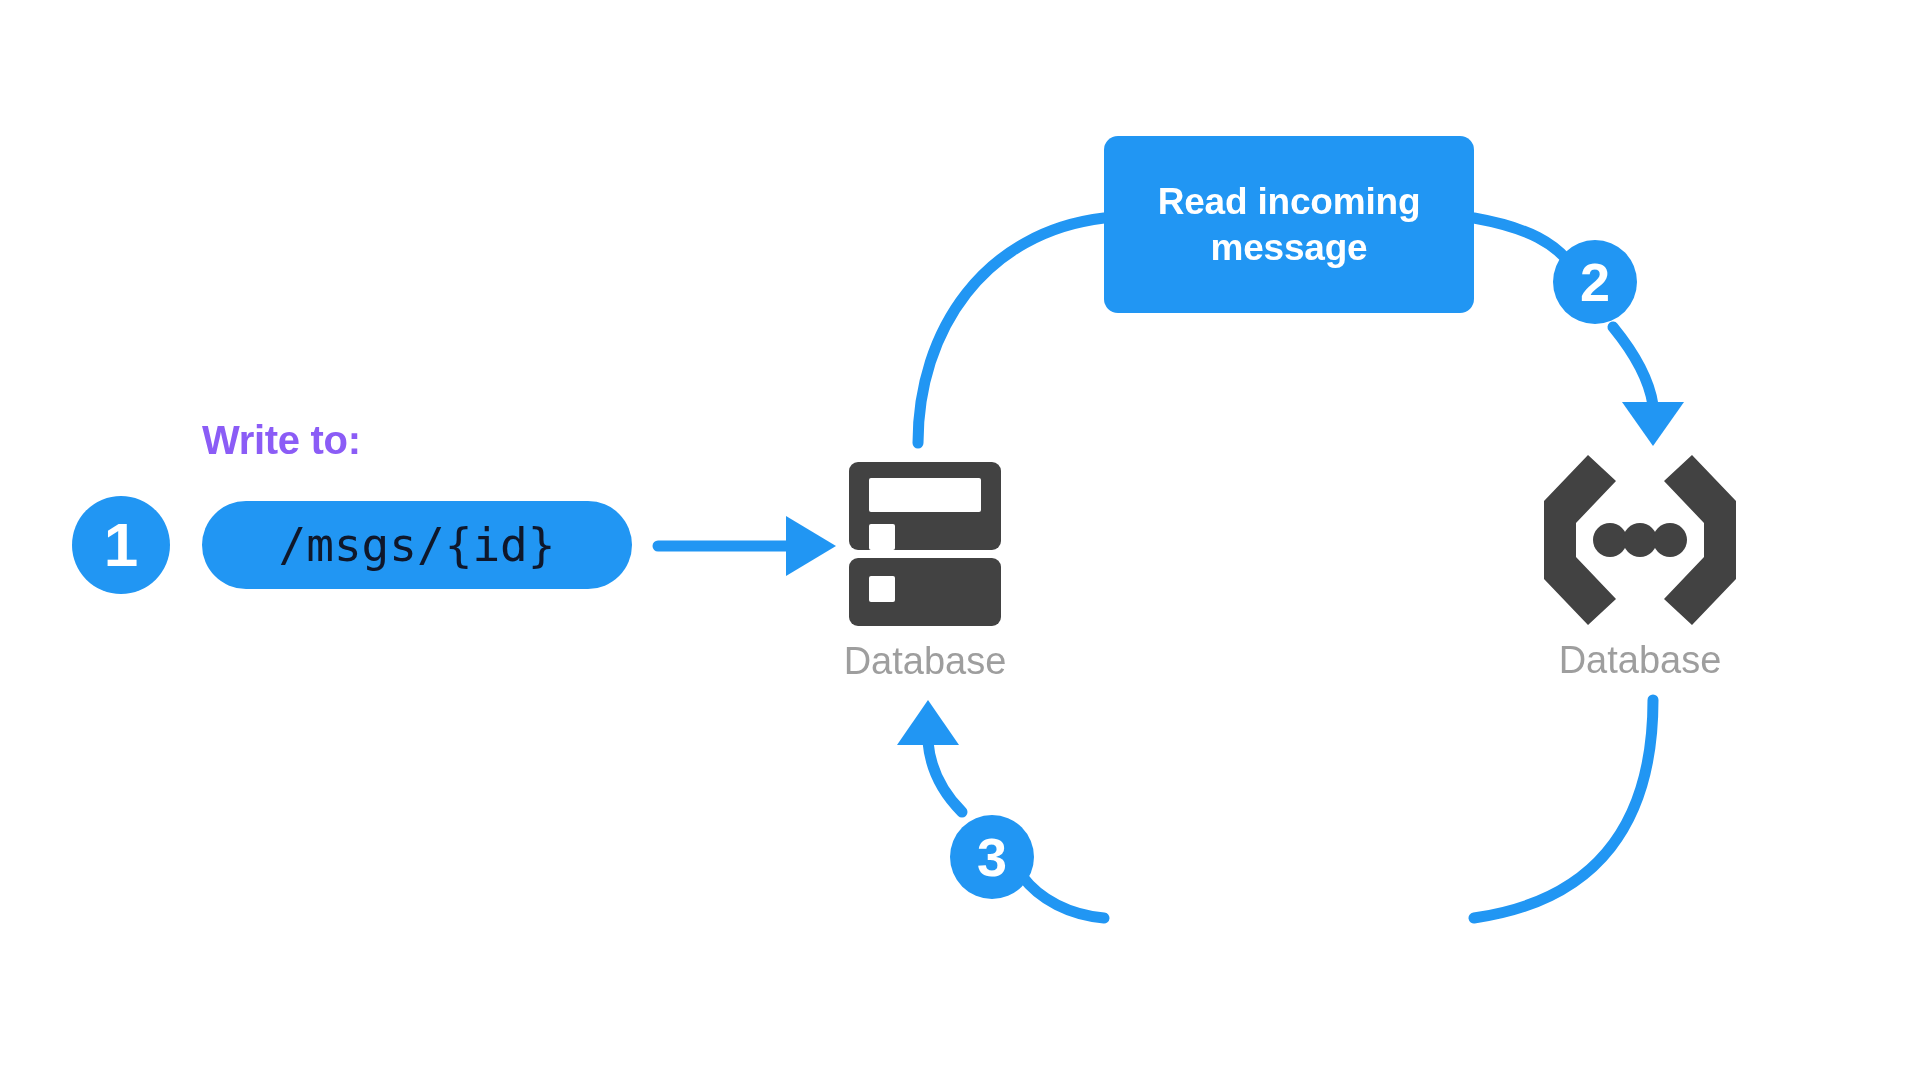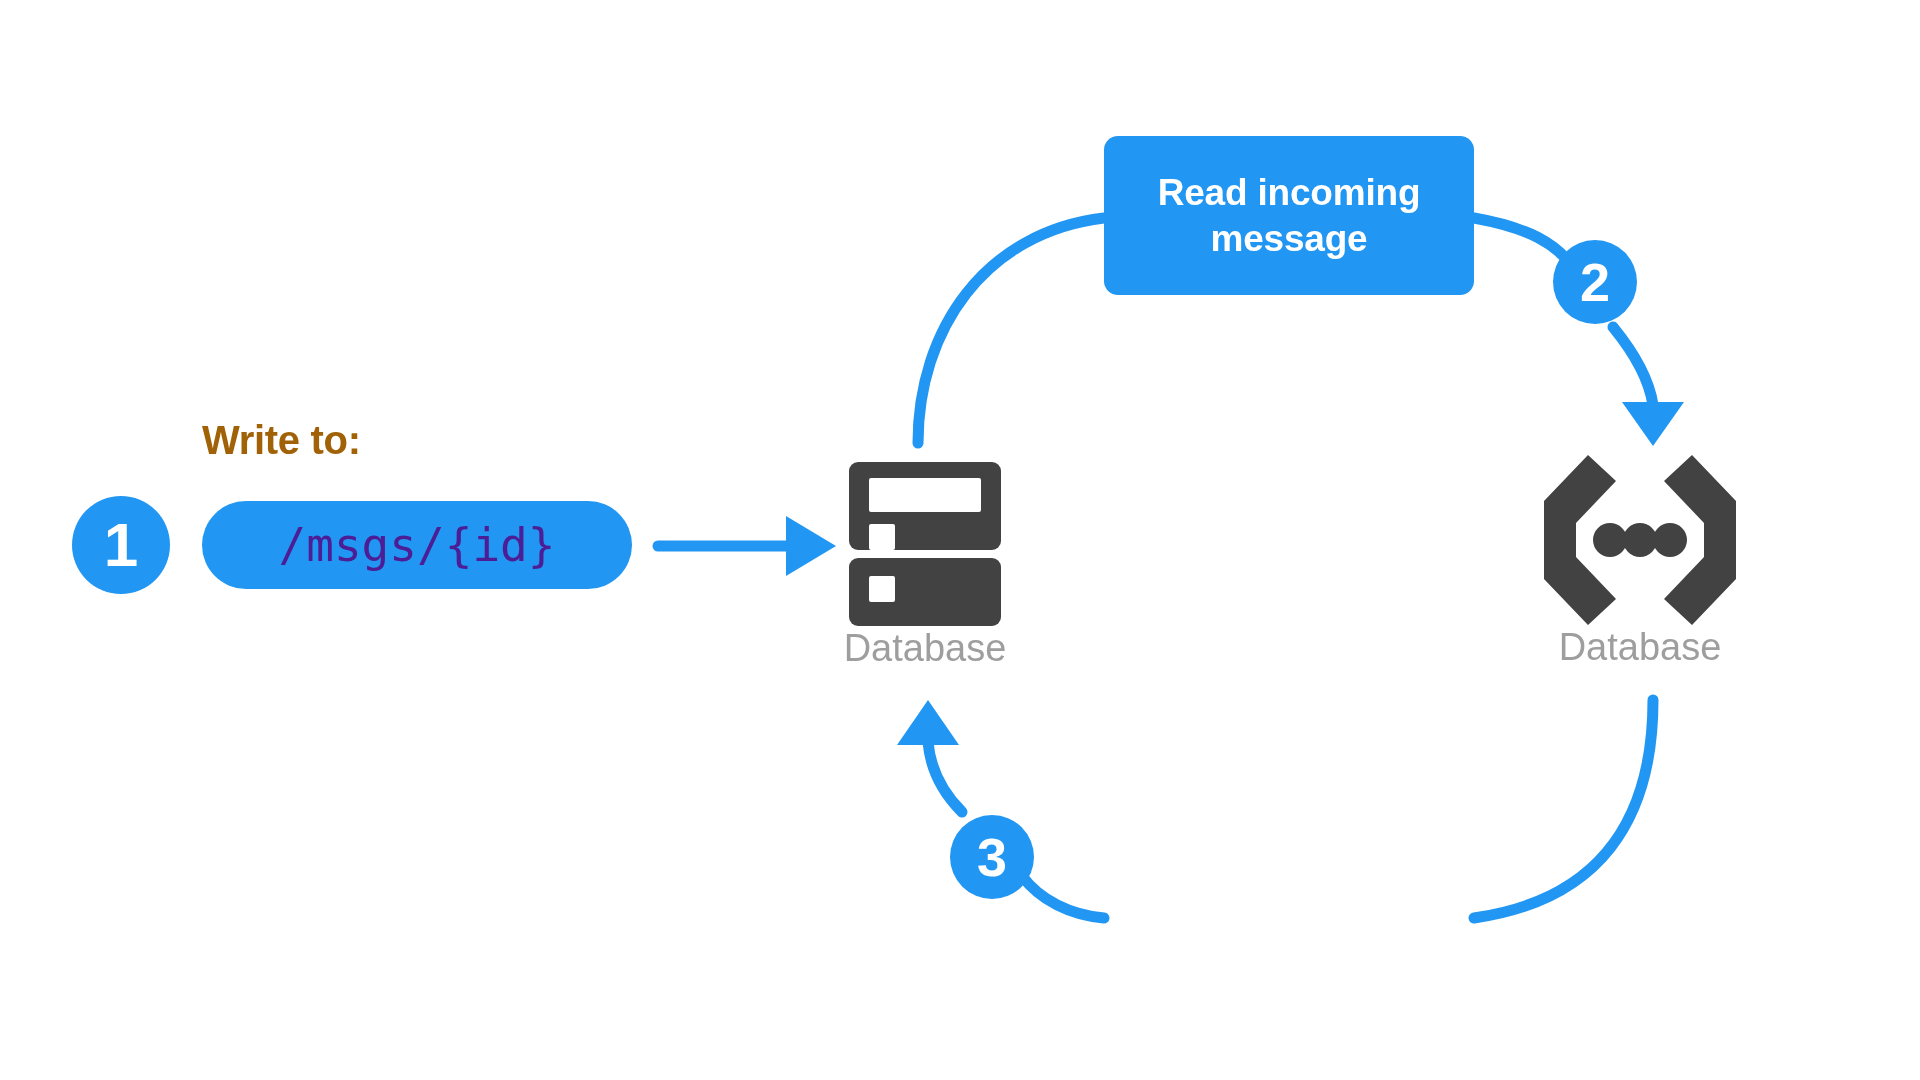--- a/index.html
+++ b/index.html
@@ -44,21 +44,21 @@
     align-items: center;
     justify-content: center;
     letter-spacing: -0.2px;
     box-sizing: border-box;
     padding: 0 22px;
   }
   #box-read {
     left: 1104px;
     top: 136px;
     width: 370px;
-    height: 159px;
+    height: 177px;
   }
   #box-write {
     left: 1104px;
     top: 856px;
     width: 370px;
     height: 159px;
   }
 
   
   .step-badge {
@@ -92,35 +92,35 @@
     width: 84px;
     height: 84px;
     font-size: 54px;
   }
 
   
   #write-to-label {
     position: absolute;
     left: 202px;
     top: 418px;
-    color: #a16207;
+    color: #8b5cf6;
     font-size: 40px;
     font-weight: bold;
     letter-spacing: -0.3px;
     white-space: nowrap;
   }
   #path-pill {
     position: absolute;
     left: 202px;
     top: 501px;
     width: 430px;
     height: 88px;
     background: #2196f3;
     border-radius: 44px;
-    color: #4c1d95;
+    color: #0f172a;
     font-family: "DejaVu Sans Mono", "Liberation Mono", monospace;
     font-size: 46px;
     display: flex;
     align-items: center;
     justify-content: center;
     letter-spacing: 0px;
   }
 
   
   .product-node {
@@ -128,21 +128,21 @@
     display: flex;
     flex-direction: column;
     align-items: center;
   }
   #node-database { left: 830px; top: 462px; width: 190px; }
   #node-functions { left: 1530px; top: 455px; width: 220px; }
 
   .product-label {
     color: #9e9e9e;
     font-size: 38px;
-    margin-top: 1px;
+    margin-top: 14px;
     white-space: nowrap;
     letter-spacing: 0px;
   }
   .icon-svg { display: block; }
 </style>
 </head>
 <body>
 
 <div id="canvas">
 

